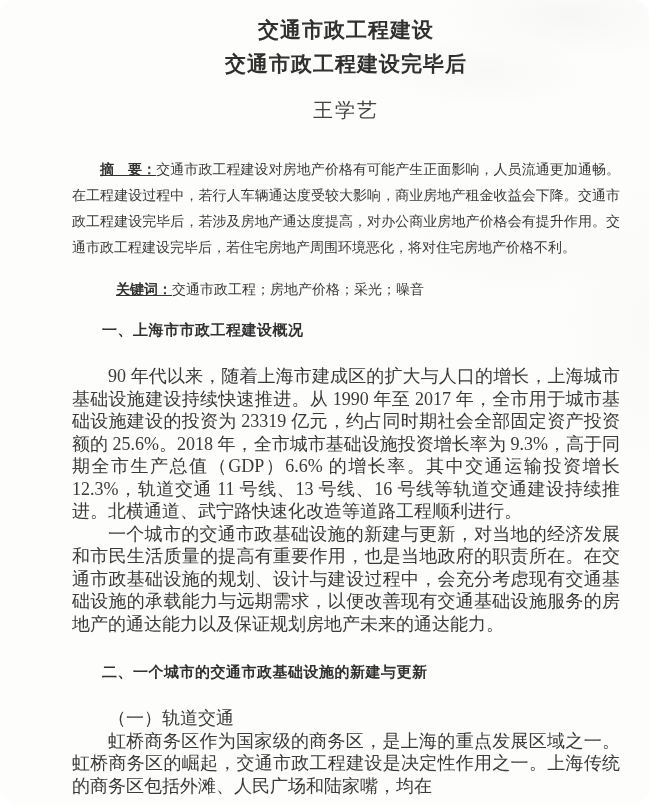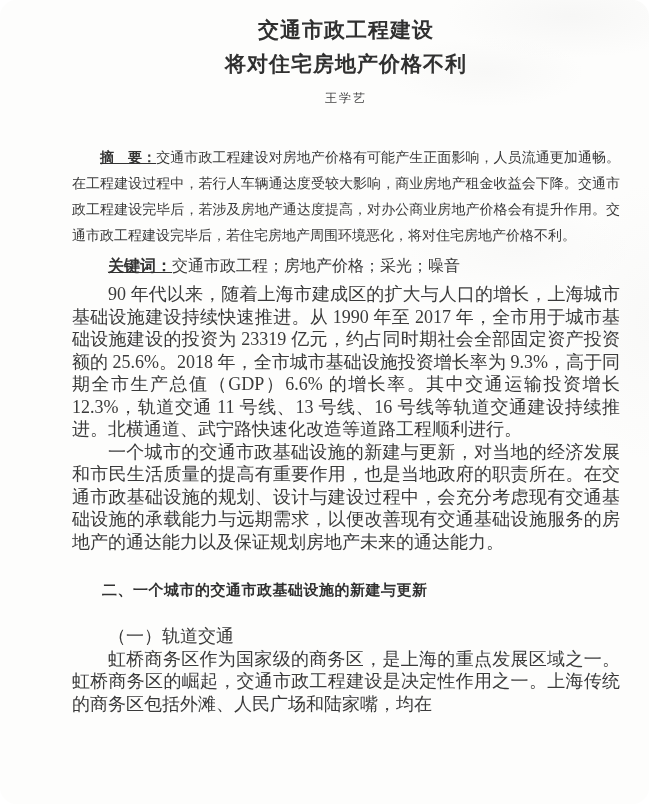--- a/index.html
+++ b/index.html
@@ -33,37 +33,37 @@
     font-weight: 700;
     text-align: center;
     letter-spacing: 1px;
     color: #303030;
   }
   .title .tline {
     display: block;
     line-height: 34px;
   }
   .author {
-    margin-top: 7px;
-    font-size: 12px;
+    margin-top: 19px;
+    font-size: 20px;
     line-height: 20px;
     text-align: center;
     letter-spacing: 2px;
     color: #444444;
   }
   .abstract {
     margin: 37px 0 0 0;
     font-size: 14px;
     line-height: 26px;
     text-align: justify;
     text-indent: 2em;
   }
   .keywords {
-    margin: 4px;
-    font-size: 16px;
+    margin: 16px;
+    font-size: 14px;
     line-height: 26px;
     text-indent: 2em;
   }
   .bold {
     font-weight: 700;
     color: #333333;
     text-decoration: underline;
   }
   h2.section-heading {
     margin: 16px 0 24px 0;
@@ -86,29 +86,30 @@
   }
 </style>
 </head>
 <body>
 
 <div class="page">
   <div class="content">
 
     <h1 class="title">
       <span class="tline">交通市政工程建设</span>
-      <span class="tline">将对住宅房地产价格不利</span>
+      <span class="tline">交通市政工程建设完毕后</span>
     </h1>
 
     <div class="author">王学艺</div>
 
     <p class="abstract"><span class="bold">摘　要：</span><span>交通市政工程建设对房地产价格有可能产生正面影响，人员流通更加通畅。在工程建设过程中，若行人车辆通达度受较大影响，商业房地产租金收益会下降。交通市政工程建设完毕后，若涉及房地产通达度提高，对办公商业房地产价格会有提升作用。交通市政工程建设完毕后，若住宅房地产周围环境恶化，将对住宅房地产价格不利。</span></p>
 
     <p class="keywords"><span class="bold">关键词：</span><span>交通市政工程；房地产价格；采光；噪音</span></p>
 
+    <h2 class="section-heading">一、上海市市政工程建设概况</h2>
 
     <p class="body">90 年代以来，随着上海市建成区的扩大与人口的增长，上海城市基础设施建设持续快速推进。从 1990 年至 2017 年，全市用于城市基础设施建设的投资为 23319 亿元，约占同时期社会全部固定资产投资额的 25.6%。2018 年，全市城市基础设施投资增长率为 9.3%，高于同期全市生产总值（GDP）6.6% 的增长率。其中交通运输投资增长 12.3%，轨道交通 11 号线、13 号线、16 号线等轨道交通建设持续推进。北横通道、武宁路快速化改造等道路工程顺利进行。</p>
     <p class="body">一个城市的交通市政基础设施的新建与更新，对当地的经济发展和市民生活质量的提高有重要作用，也是当地政府的职责所在。在交通市政基础设施的规划、设计与建设过程中，会充分考虑现有交通基础设施的承载能力与远期需求，以便改善现有交通基础设施服务的房地产的通达能力以及保证规划房地产未来的通达能力。</p>
 
     <h2 class="section-heading s2">二、一个城市的交通市政基础设施的新建与更新</h2>
 
     <p class="body">（一）轨道交通</p>
     <p class="body">虹桥商务区作为国家级的商务区，是上海的重点发展区域之一。虹桥商务区的崛起，交通市政工程建设是决定性作用之一。上海传统的商务区包括外滩、人民广场和陆家嘴，均在</p>
 
   </div>

